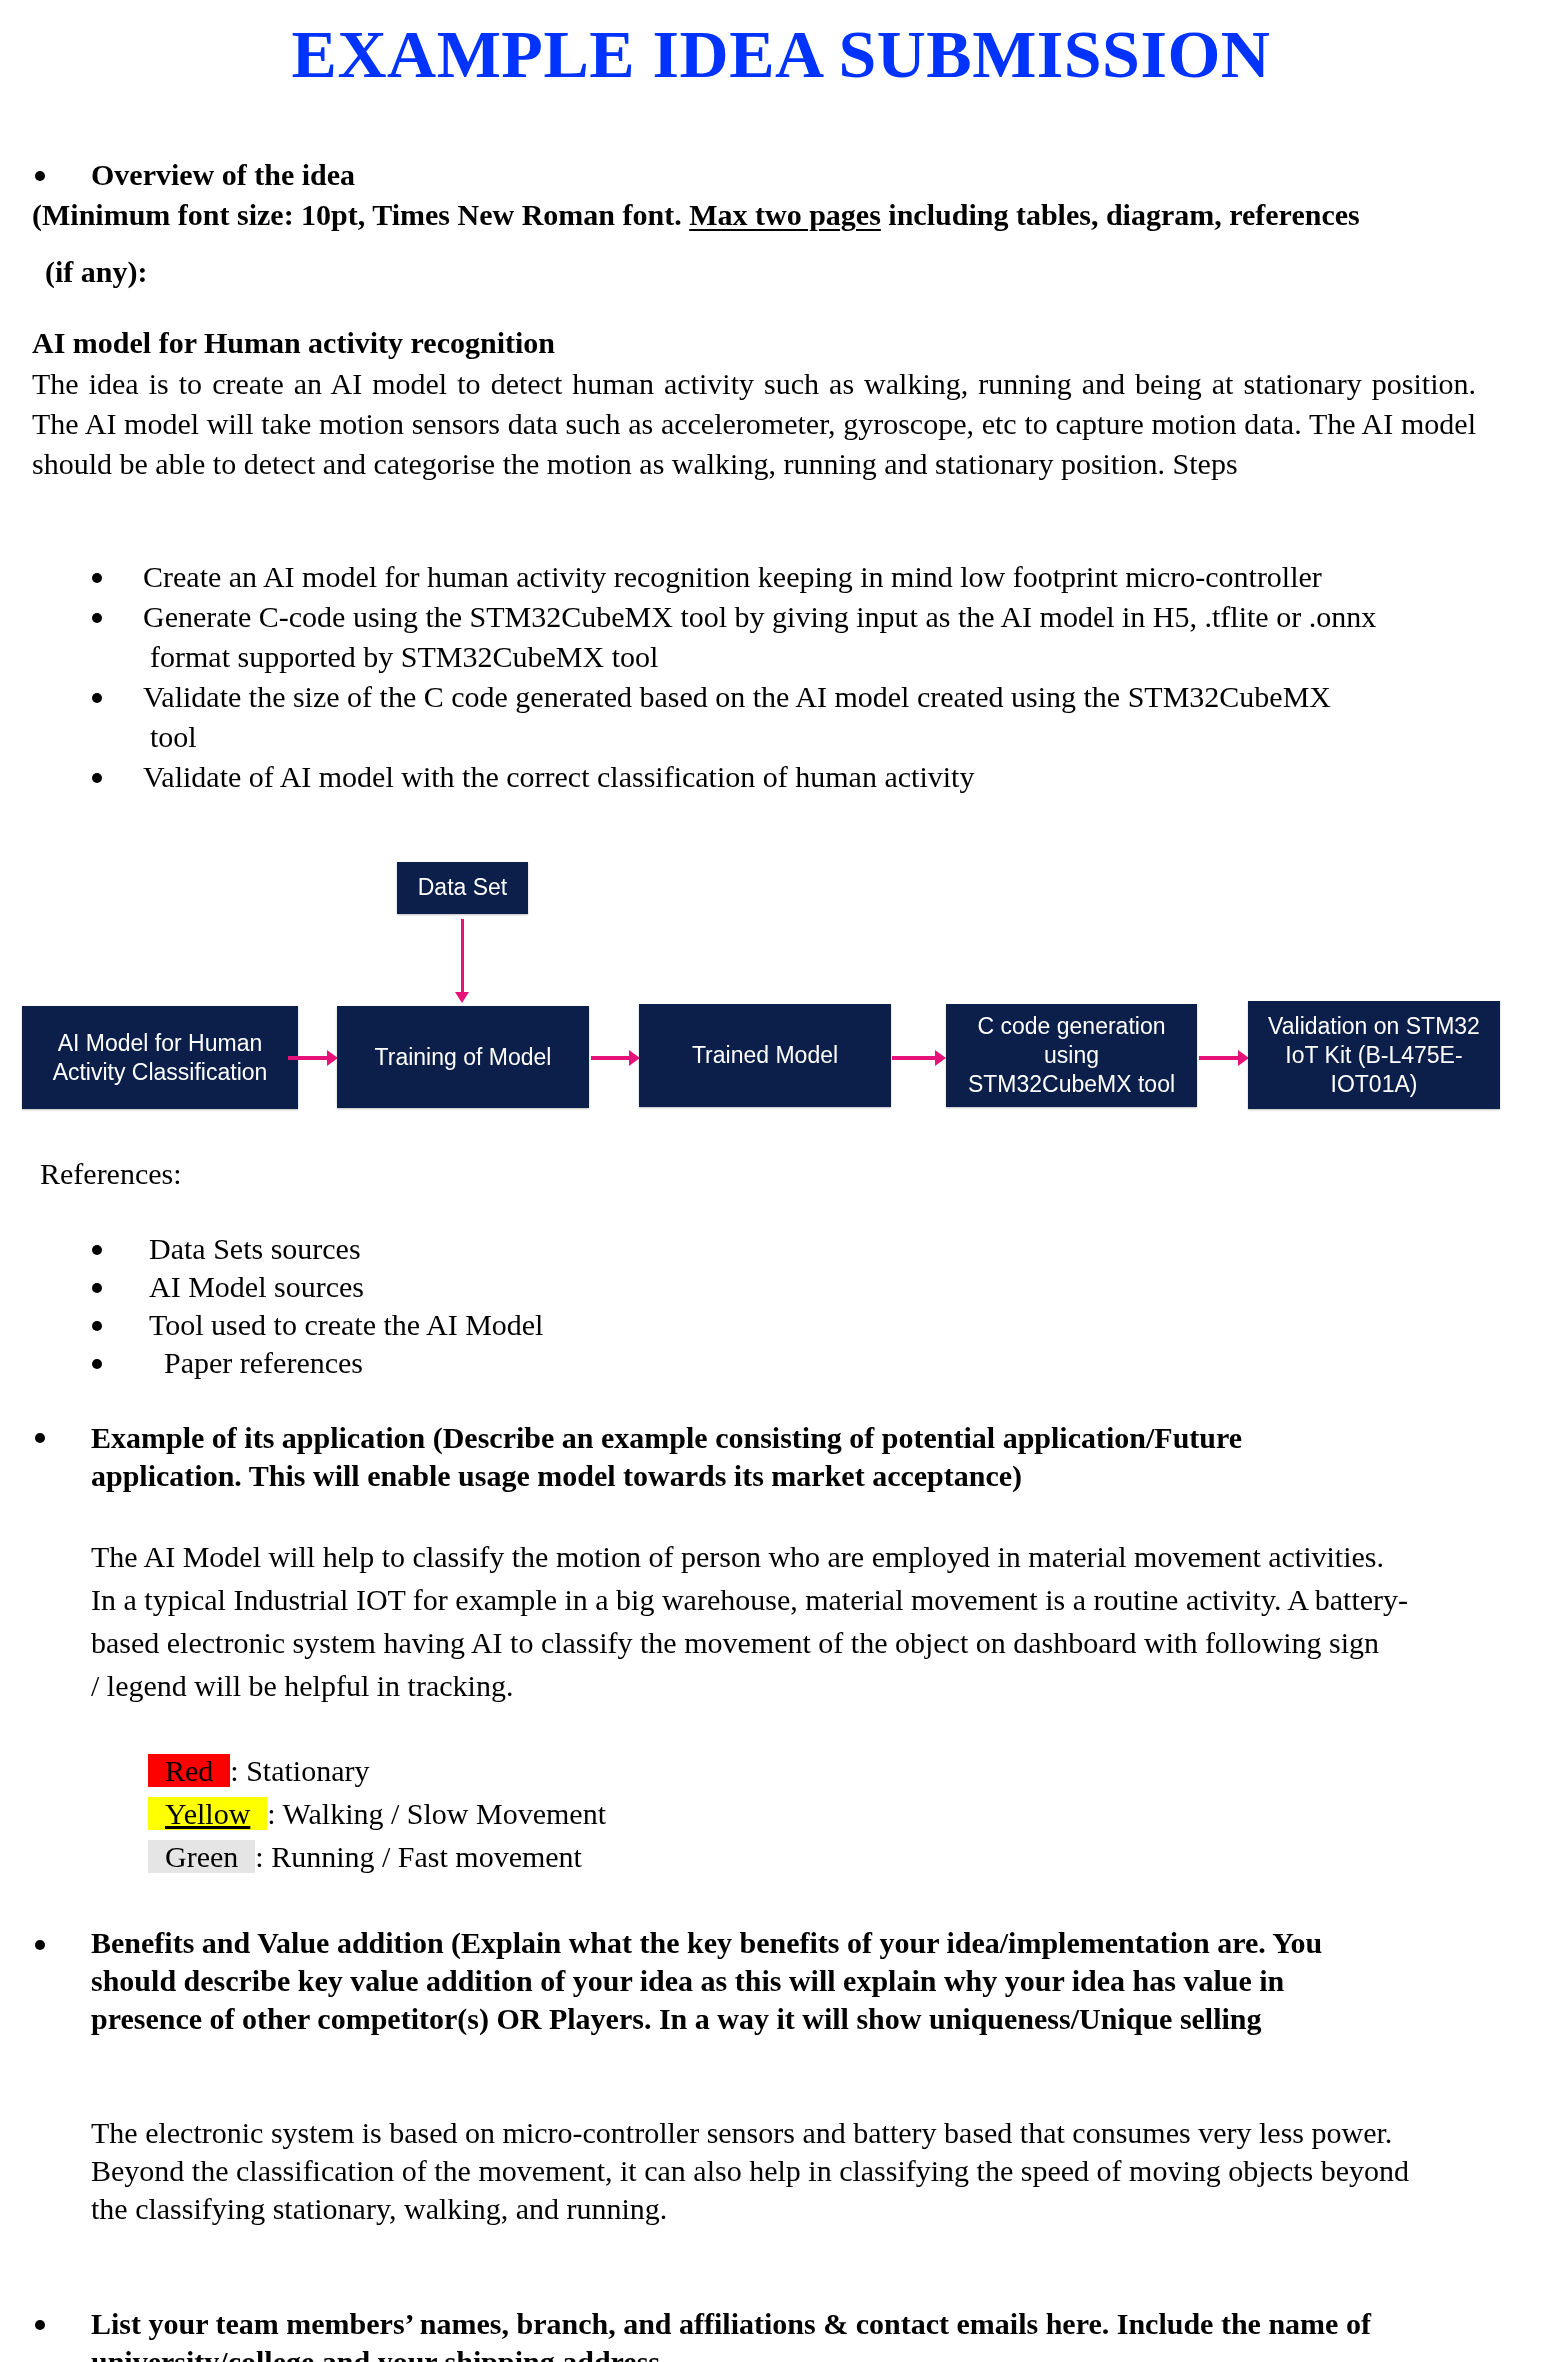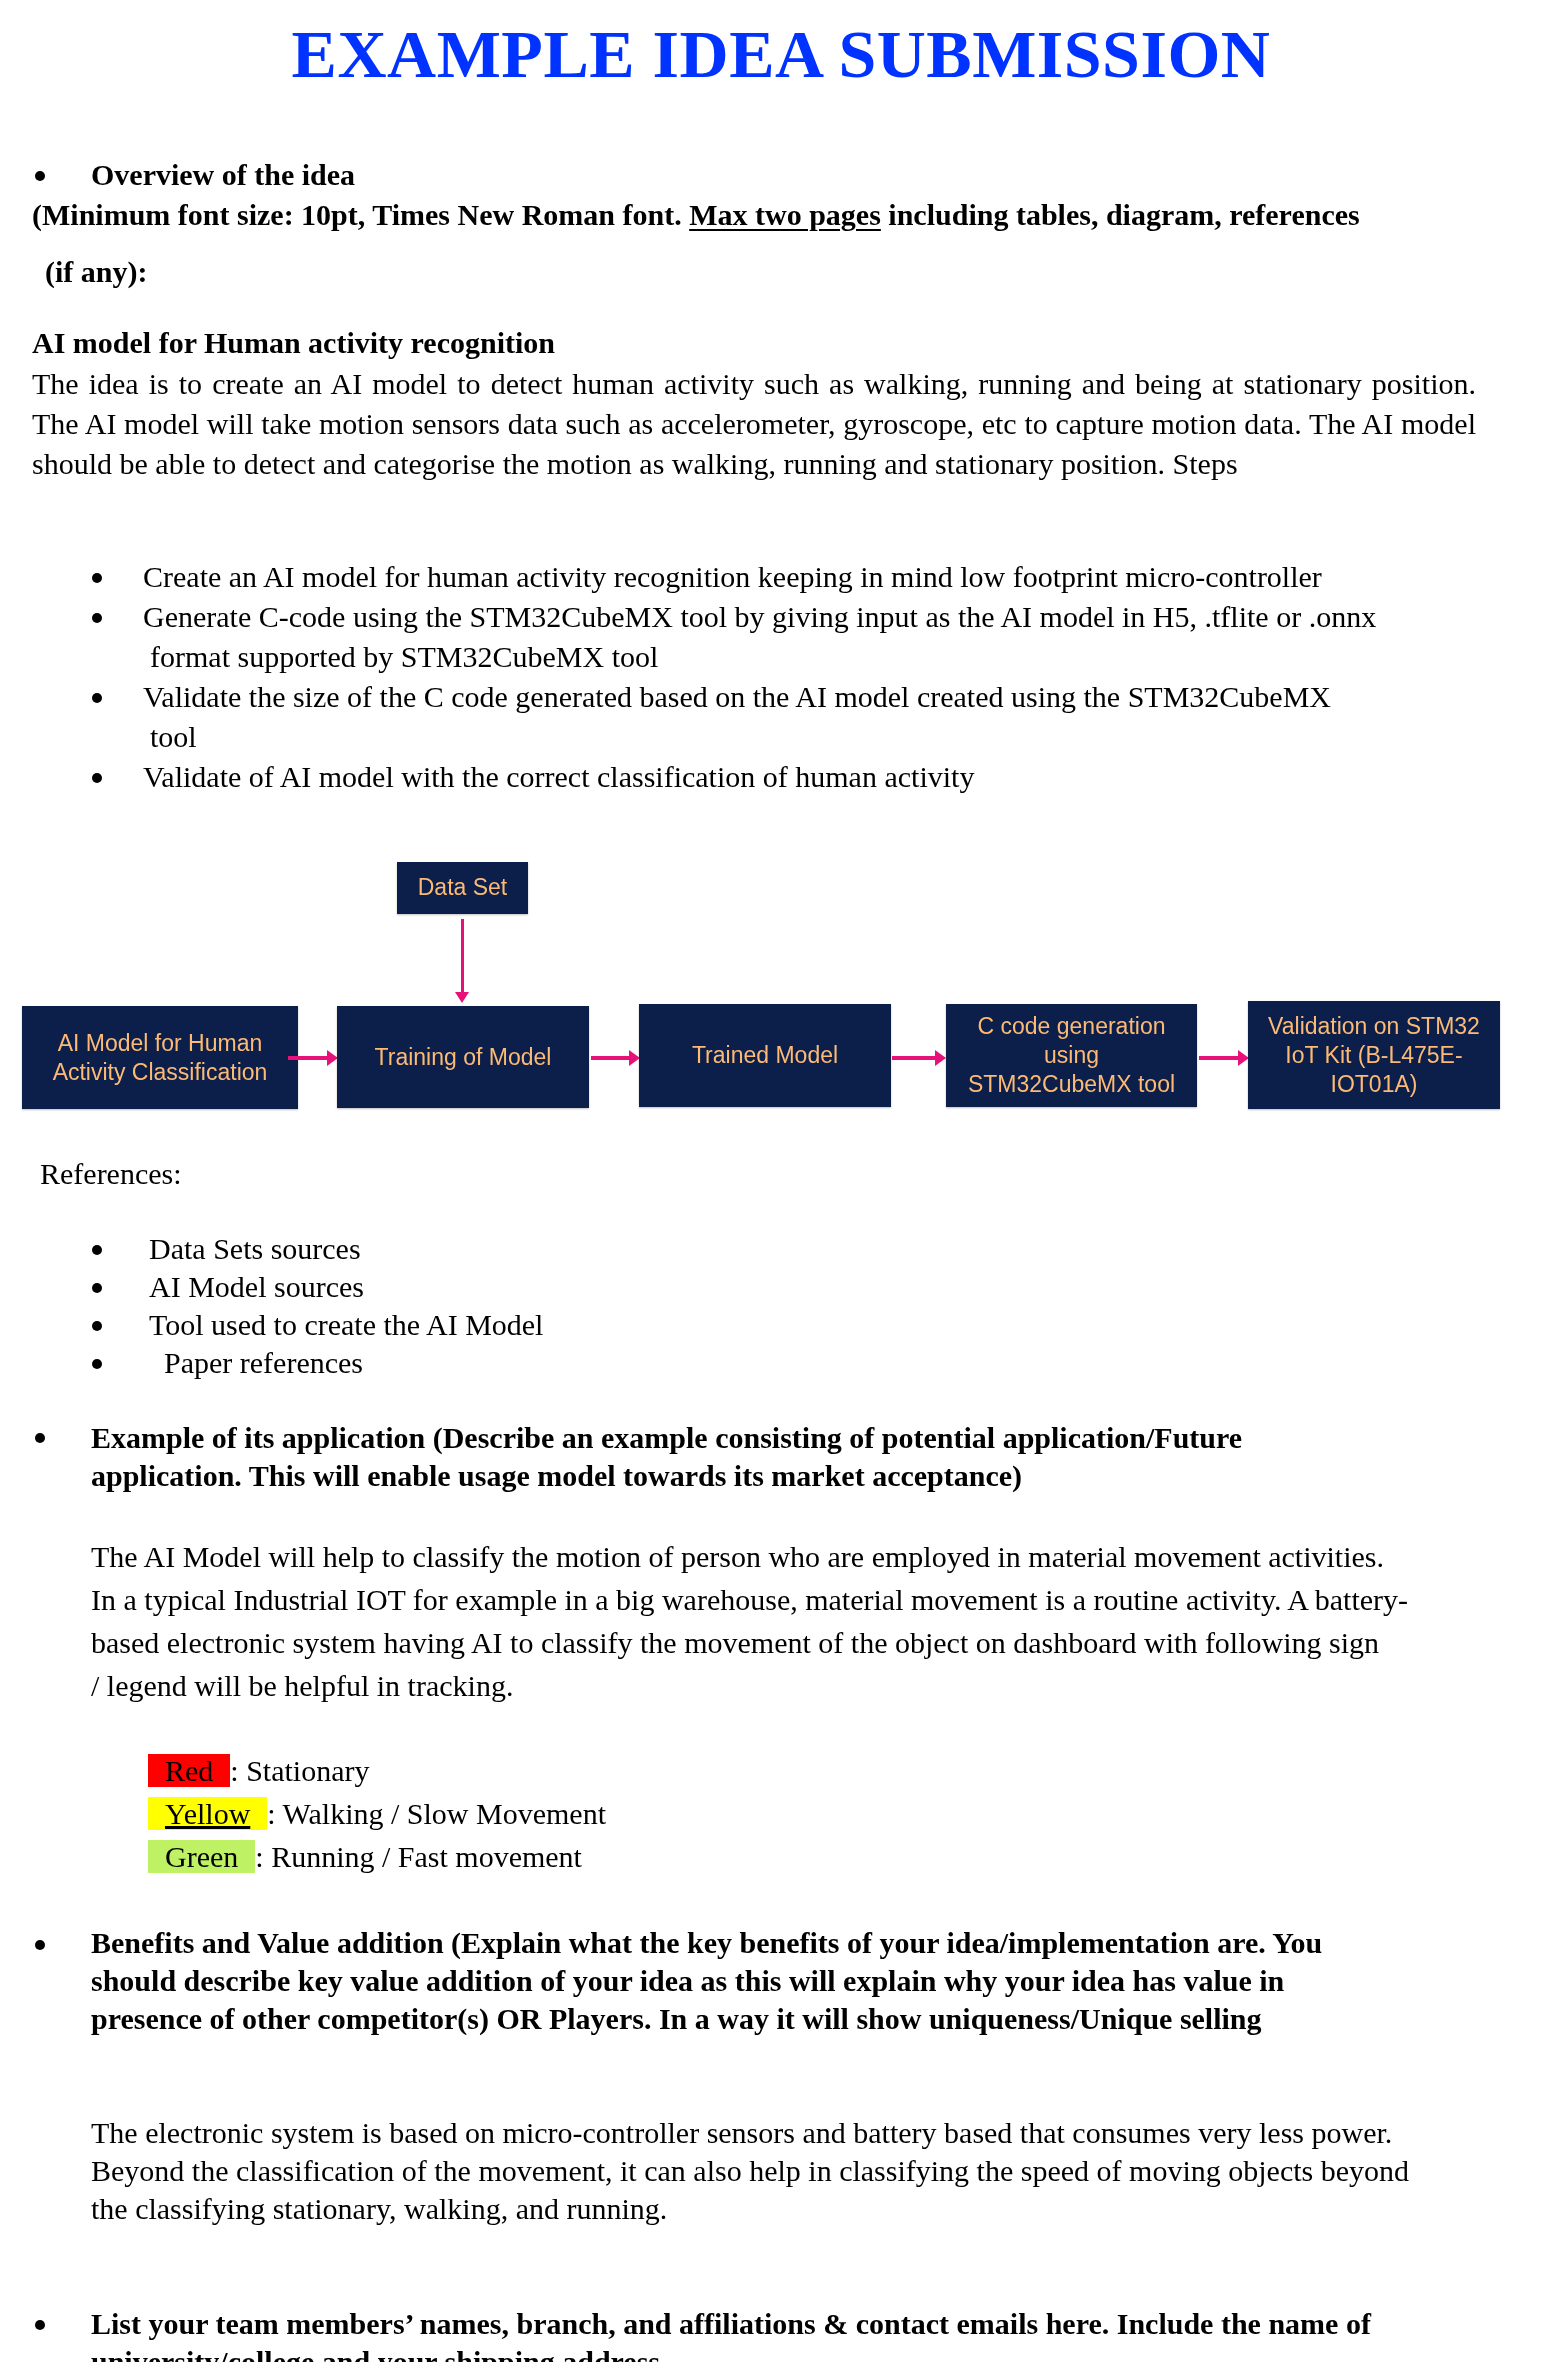--- a/index.html
+++ b/index.html
@@ -18,21 +18,21 @@
   .body-text { font-size: 30px; line-height: 40px; }
   .justify { text-align: justify; text-align-last: left; }
   .bullet-dot {
     position: absolute; width: 10px; height: 10px; border-radius: 50%;
     background: #000;
   }
   .under { text-decoration: underline; text-decoration-thickness: 1.8px; text-underline-offset: 3.7px; }
 
   
   .box {
-    position: absolute; background: #0b1f4a; color: #fdba74;
+    position: absolute; background: #0b1f4a; color: #ffffff;
     font-family: "Liberation Sans", "DejaVu Sans", sans-serif;
     font-size: 23px; line-height: 29px; text-align: center;
     display: flex; align-items: center; justify-content: center;
     box-shadow: 0 0.9px 1.8px rgba(0,0,0,0.25);
   }
   .arrow-h {
     position: absolute; height: 3.7px; background: #e6127a;
   }
   .arrow-h::after {
     content: ""; position: absolute; right: -9.2px; top: -6.5px;
@@ -138,21 +138,21 @@
 <div class="abs body-text" style="left:91px; top:1535px; line-height:43px; white-space:nowrap;">
   <div>The AI Model will help to classify the motion of person who are employed in material movement activities.</div>
   <div>In a typical Industrial IOT for example in a big warehouse, material movement is a routine activity. A battery-</div>
   <div>based electronic system having AI to classify the movement of the object on dashboard with following sign</div>
   <div>/ legend will be helpful in tracking.</div>
 </div>
 
 <div class="abs body-text" style="left:148px; top:1749px; line-height:43px;">
   <div><span class="hl" style="background:#ff0000;">Red</span><span>: Stationary</span></div>
   <div><span class="hl" style="background:#ffff00;text-decoration:underline;">Yellow</span><span>: Walking / Slow Movement</span></div>
-  <div><span class="hl" style="background:#bef264;font-family:Liberation Serif, serif;">Green</span><span>: Running / Fast movement</span></div>
+  <div><span class="hl" style="background:#e5e5e5;font-family:Liberation Serif, serif;">Green</span><span>: Running / Fast movement</span></div>
 </div>
 
 <span class="bullet-dot" style="left:35px; top:1940px;"></span>
 <div class="abs body-text bold" style="left:91px; top:1924px; line-height:38px; white-space:nowrap;">
   <div>Benefits and Value addition (Explain what the key benefits of your idea/implementation are. You</div>
   <div>should describe key value addition of your idea as this will explain why your idea has value in</div>
   <div>presence of other competitor(s) OR Players. In a way it will show uniqueness/Unique selling</div>
 </div>
 <div class="abs body-text" style="left:91px; top:2114px; line-height:38px; white-space:nowrap;">
   <div>The electronic system is based on micro-controller sensors and battery based that consumes very less power.</div>

